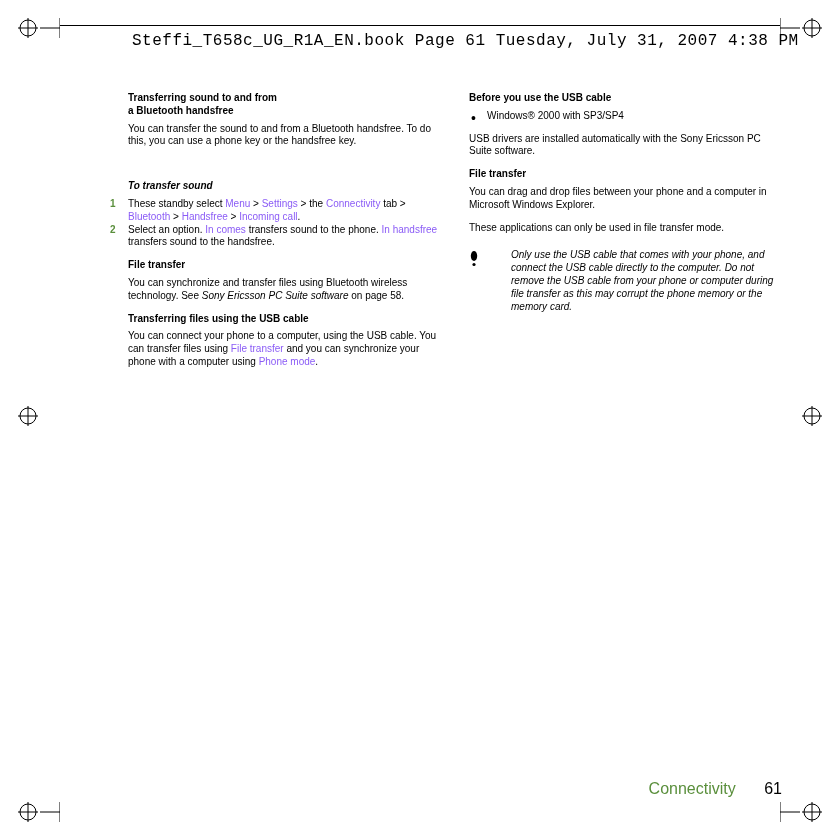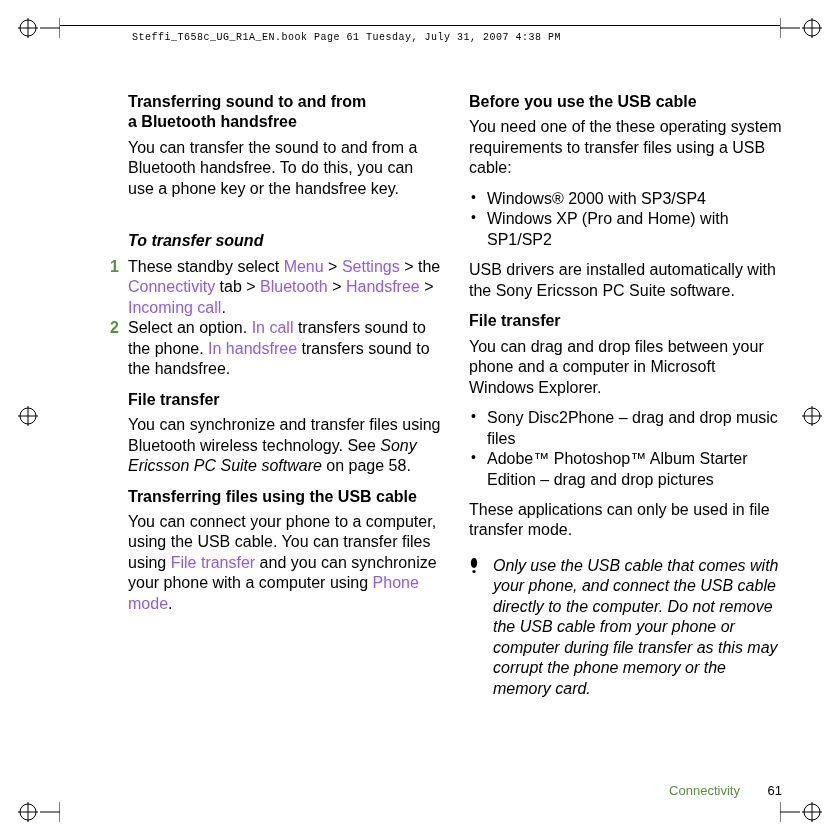--- a/index.html
+++ b/index.html
@@ -25,32 +25,32 @@
       top: 25px;
       left: 60px;
       right: 60px;
       border-top: 1px solid #000;
     }
     .header-text {
       position: absolute;
       top: 32px;
       left: 132px;
       font-family: "Courier New", monospace;
-      font-size: 10px;
+      font-size: 16px;
       letter-spacing: 0.5px;
       text-align: right;
     }
     .content {
       position: absolute;
       top: 92px;
       left: 128px;
       right: 58px;
       display: flex;
       gap: 28px;
-      font-size: 16px;
+      font-size: 10px;
       line-height: 1.28;
     }
     .col { flex: 1; }
     .bold { font-weight: bold; }
     .ital { font-style: italic; margin-top: 32px; }
     .green { color: #8b5cf6; }
     p { margin-bottom: 10px; }
     .tight { margin-bottom: 5px; }
     .steps { margin-bottom: 10px; }
     .step { position: relative; padding-left: 0; }
@@ -64,27 +64,27 @@
     .step .body { display: block; }
     ul.bullets { list-style: none; margin-bottom: 10px; }
     ul.bullets li { position: relative; padding-left: 18px; }
     ul.bullets li::before {
       content: "•";
       position: absolute;
       left: 2px;
       top: 0px;
       font-size: 14px;
     }
-    .warning { display: flex; gap: 10px; font-style: italic; margin-top: 15px; }
+    .warning { display: flex; gap: 28px; font-style: italic; margin-top: 15px; }
     .warning .icon { flex-shrink: 0; width: 14px; margin-top:2px;}
     .footer {
       position: absolute;
       bottom: 42px;
       right: 58px;
-      font-size: 13px;
+      font-size: 16px;
     }
     .footer .sect { color: #5a8f3c; margin-right: 24px; }
     .footer .pg { color: #000; }
   </style>
 </head>
 <body>
 
 <div class="crop-mark tl">
   <svg width="42" height="20">
       <circle cx="10" cy="10" r="8" fill="none" stroke="#000"></circle>
@@ -151,51 +151,45 @@
     <div class="steps">
       <div class="step">
         <span class="num">1</span>
         <span class="body">
           <span>These standby select </span><span class="green">Menu</span><span> &gt; </span><span class="green">Settings</span><span> &gt; the </span><span class="green">Connectivity</span><span> tab &gt; </span><span class="green">Bluetooth</span><span> &gt; </span><span class="green">Handsfree</span><span> &gt; </span><span class="green">Incoming call</span><span>.</span>
         </span>
       </div>
       <div class="step">
         <span class="num">2</span>
         <span class="body">
-          <span>Select  an option. </span><span class="green">In call</span><span> transfers sound to the phone. </span><span class="green">In handsfree</span><span> transfers sound to the handsfree.</span>
+          <span>Select  an option. </span><span class="green">In comes</span><span> transfers sound to the phone. </span><span class="green">In handsfree</span><span> transfers sound to the handsfree.</span>
         </span>
       </div>
     </div>
 
     <p class="bold tight">File transfer</p>
     <p>
       <span>You can synchronize and transfer files using Bluetooth wireless technology. See </span><span class="ital">Sony Ericsson PC Suite software</span><span> on page 58.</span>
     </p>
 
     <p class="bold tight">Transferring files using the USB cable</p>
     <p>
       <span>You can connect your phone to a computer, using the USB cable. You can transfer files using </span><span class="green">File transfer</span><span> and you can synchronize your phone with a computer using </span><span class="green">Phone mode</span><span>.</span>
     </p>
   </div>
 
   <div class="col">
     <p class="bold tight">Before you use the USB cable</p>
-    <p>You need one of the these operating system requirements to transfer files using a USB cable:</p>
     <ul class="bullets">
       <li>Windows® 2000 with SP3/SP4</li>
-      <li>Windows XP (Pro and Home) with SP1/SP2</li>
     </ul>
     <p>USB drivers are installed automatically with the Sony Ericsson PC Suite software.</p>
 
     <p class="bold tight">File transfer</p>
     <p>You can drag and drop files between your phone and a computer in Microsoft Windows Explorer.</p>
-    <ul class="bullets">
-      <li>Sony Disc2Phone – drag and drop music files</li>
-      <li>Adobe™ Photoshop™ Album Starter Edition – drag and drop pictures</li>
-    </ul>
     <p>These applications can only be used in file transfer mode.</p>
 
     <div class="warning">
       <span class="icon">
         <svg width="10" height="16" viewBox="0 0 10 16">
             <ellipse cx="5" cy="5" rx="3.2" ry="5" fill="#000"></ellipse>
             <circle cx="5" cy="13.5" r="1.6" fill="#000"></circle>
           </svg>
       </span>
       <span>Only use the USB cable that comes with your phone, and connect the USB cable directly to the computer. Do not remove the USB cable from your phone or computer during file transfer as this may corrupt the phone memory or the memory card.</span>

